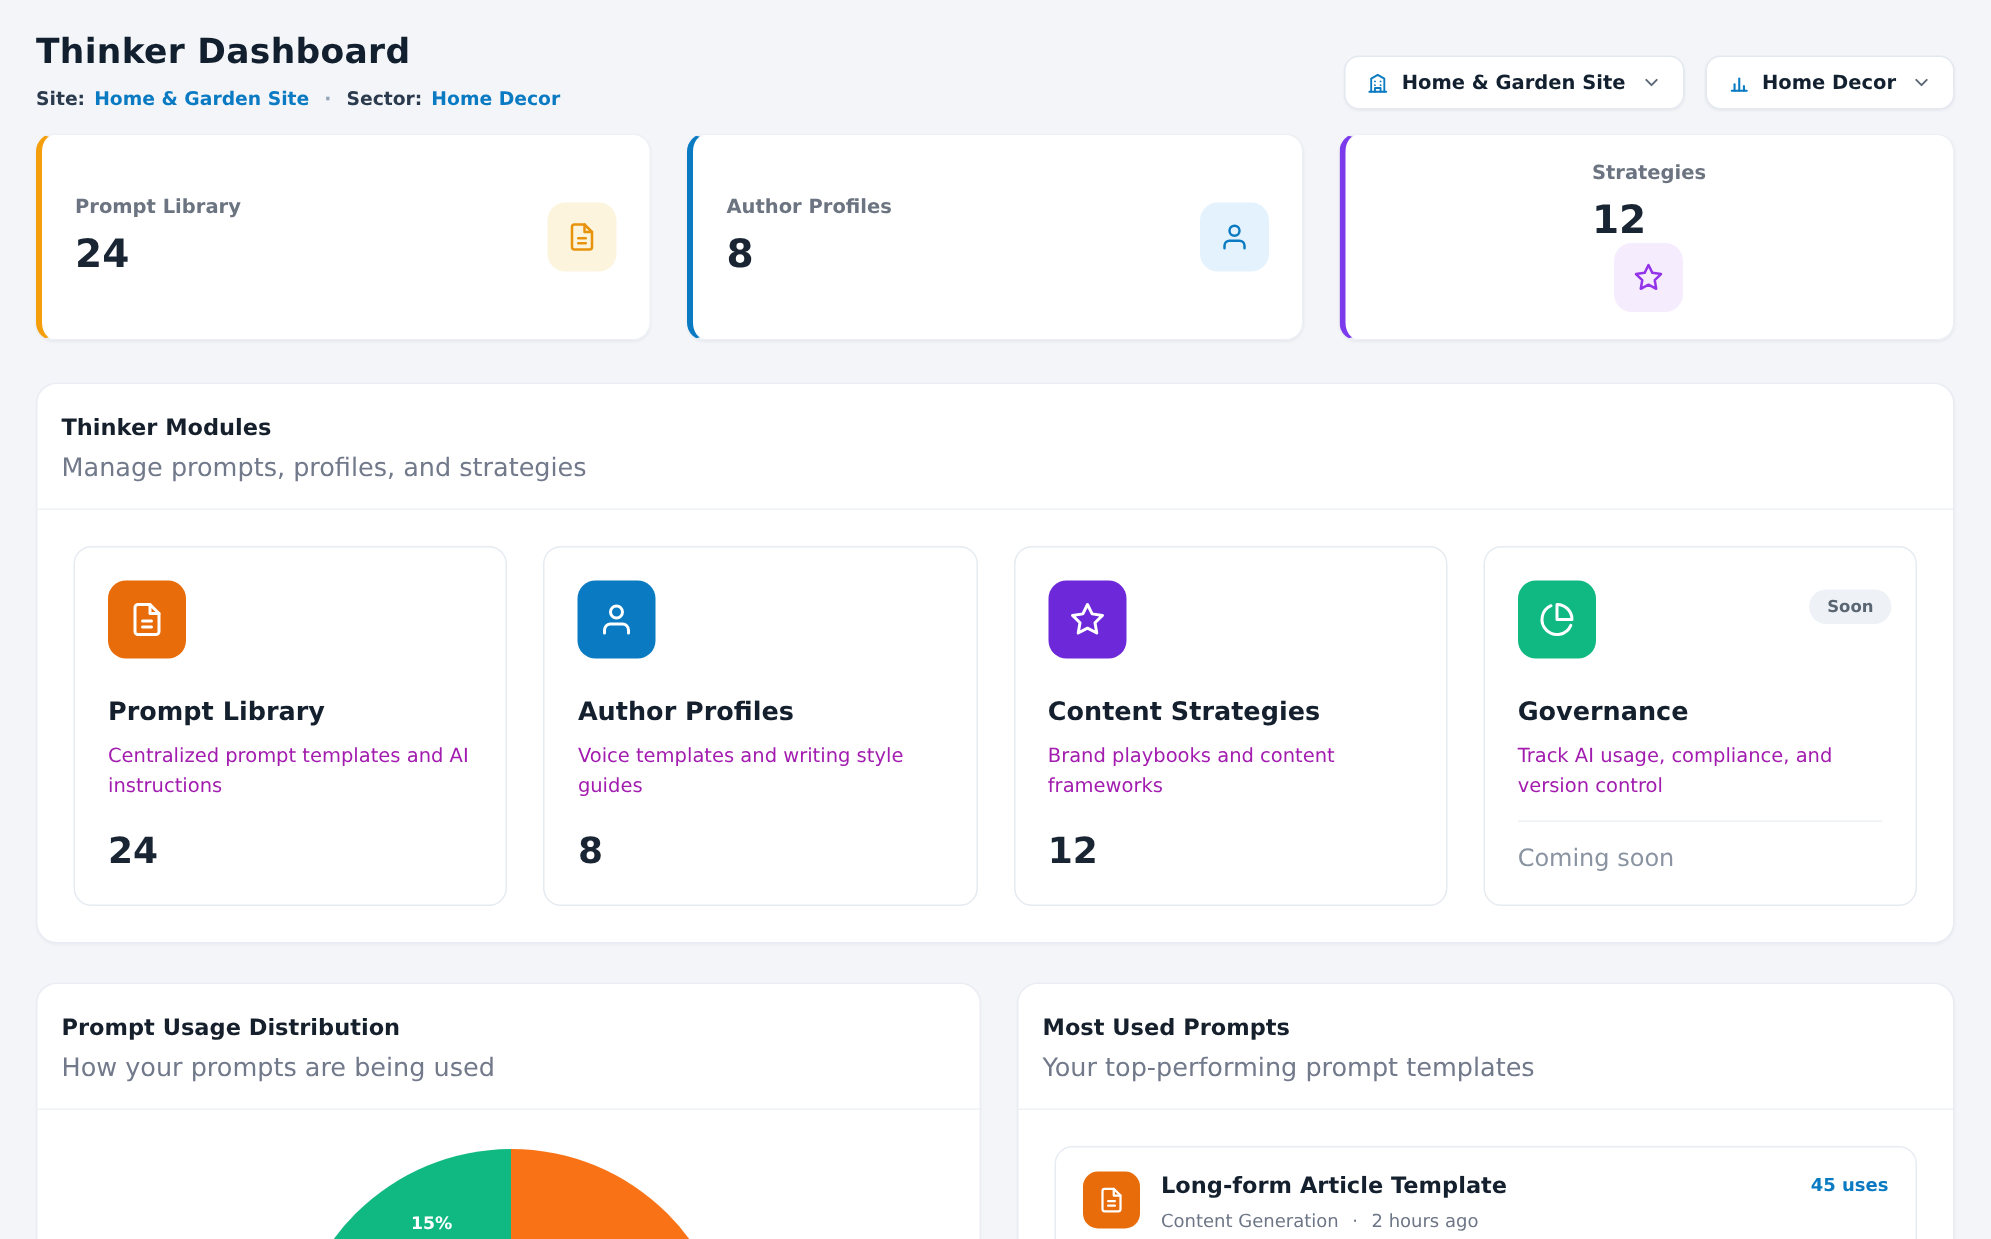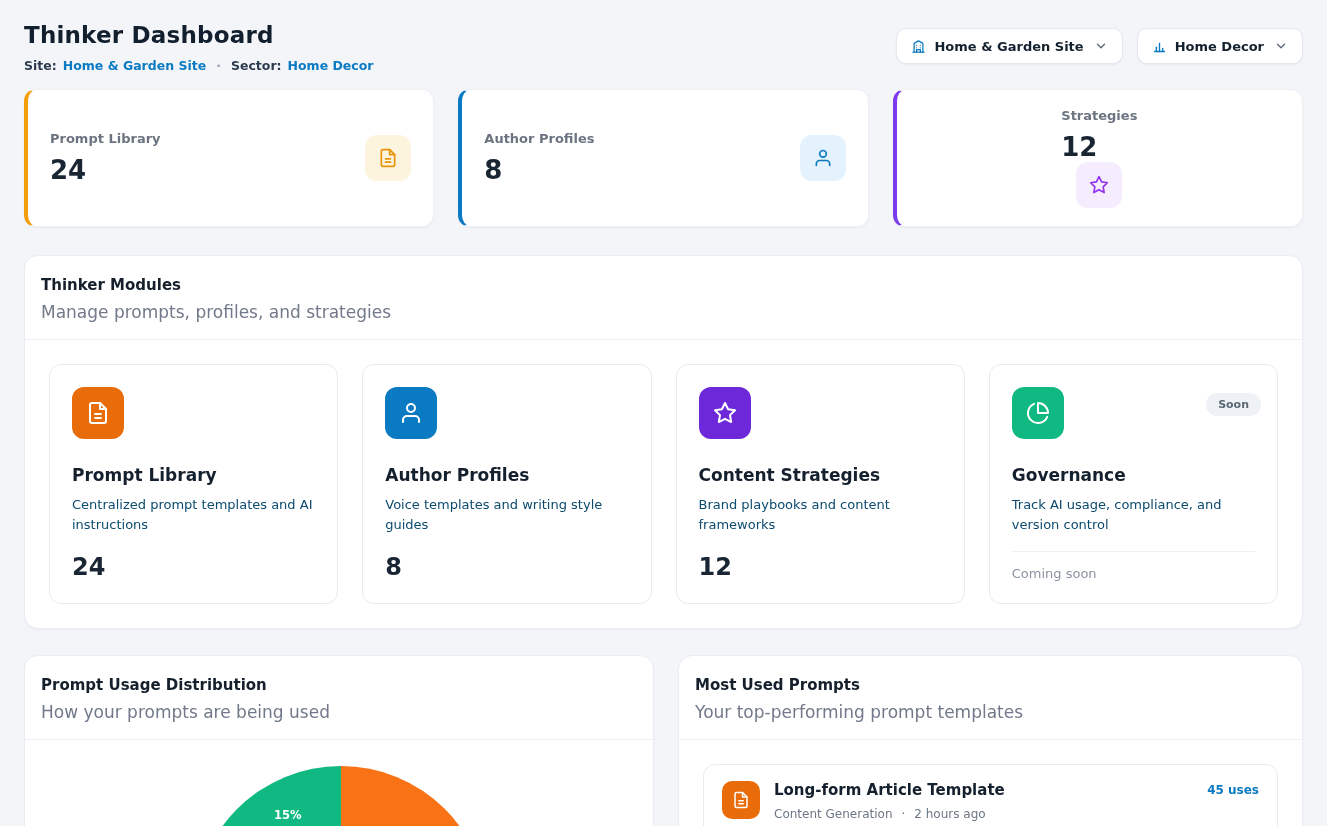--- a/index.html
+++ b/index.html
@@ -5,21 +5,21 @@
   * { box-sizing: border-box; margin: 0; padding: 0; }
   html, body { width: 1327px; height: 826px; overflow: hidden; }
   body {
     background: #f3f5f9;
     font-family: "DejaVu Sans", "Liberation Sans", sans-serif;
     color: #1b2534;
   }
   .page { padding: 16px 24px 0; }
 
   
-  .header-row { display: flex; justify-content: space-between; align-items: flex-start; }
+  .header-row { display: flex; justify-content: space-between; align-items: flex-end; }
   .page-title { font-size: 23px; font-weight: 800; color: #121f2e; letter-spacing: .2px; margin-top: 6px; }
   .site-line { margin-top: 10px; font-size: 12.5px; font-weight: 700; color: #2b3a4d; display: flex; align-items: center; gap: 6px; }
   .site-line a { color: #0a7ac2; text-decoration: none; cursor: pointer; }
   .dot-sep { color: #94a3b8; padding: 0 4px; }
   .selectors { display: flex; gap: 14px; margin-top: 12px; }
   .selector {
     display: flex; align-items: center; gap: 8px;
     background: #fff; border: 1px solid #e4e9f0; border-radius: 10px;
     height: 36px; padding: 0 14px; font-size: 13px; font-weight: 700; color: #13202f;
     font-family: inherit; cursor: pointer; box-shadow: 0 1px 2px rgba(16,24,40,.05);
@@ -58,23 +58,23 @@
   .module-card {
     position: relative; border: 1px solid #e6ebf1; border-radius: 12px; background: #fff;
     padding: 22px; min-height: 208px; display: flex; flex-direction: column; cursor: pointer;
   }
   .module-icon { width: 52px; height: 52px; border-radius: 12px; color: #fff; display: flex; align-items: center; justify-content: center; }
   .mbg-orange { background: #e86d0a; }
   .mbg-blue   { background: #0a7ac2; }
   .mbg-purple { background: #6d28d9; }
   .mbg-green  { background: #10b981; }
   .module-title { font-size: 17px; font-weight: 800; color: #15202e; margin-top: 26px; }
-  .module-desc { font-size: 13px; font-weight: 500; color: #0c4a6e; line-height: 1.55; margin-top: 10px; }
+  .module-desc { font-size: 13px; font-weight: 500; color: #a21caf; line-height: 1.55; margin-top: 10px; }
   .module-value { font-size: 24px; font-weight: 800; color: #1a2533; margin-top: auto; padding-top: 18px; }
-  .module-footer { margin-top: auto; border-top: 1px solid #edf1f5; padding-top: 14px; font-size: 13px; font-weight: 500; color: #8a93a1; }
+  .module-footer { margin-top: auto; border-top: 1px solid #edf1f5; padding-top: 14px; font-size: 16px; font-weight: 500; color: #8a93a1; }
   .soon-badge { position: absolute; top: 28px; right: 16px; background: #eef2f7; color: #5b6673; font-size: 11px; font-weight: 700; padding: 5px 12px; border-radius: 999px; }
 
   
   .bottom-row { display: flex; gap: 24px; margin-top: 26px; }
   .usage-panel { width: 630px; flex: none; min-height: 340px; }
   .prompts-panel { flex: 1; min-height: 340px; }
   .chart-area { position: relative; height: 250px; }
   .donut { position: absolute; left: 169px; top: 26px; width: 294px; height: 294px; border-radius: 50%;
     background: conic-gradient(from 0deg, #f97316 0deg 150deg, #0ea5e9 150deg 245deg, #7c3aed 245deg 306deg, #10b981 306deg 360deg); }
   .donut-hole { position: absolute; left: 72px; top: 72px; width: 150px; height: 150px; border-radius: 50%; background: #fff; }

